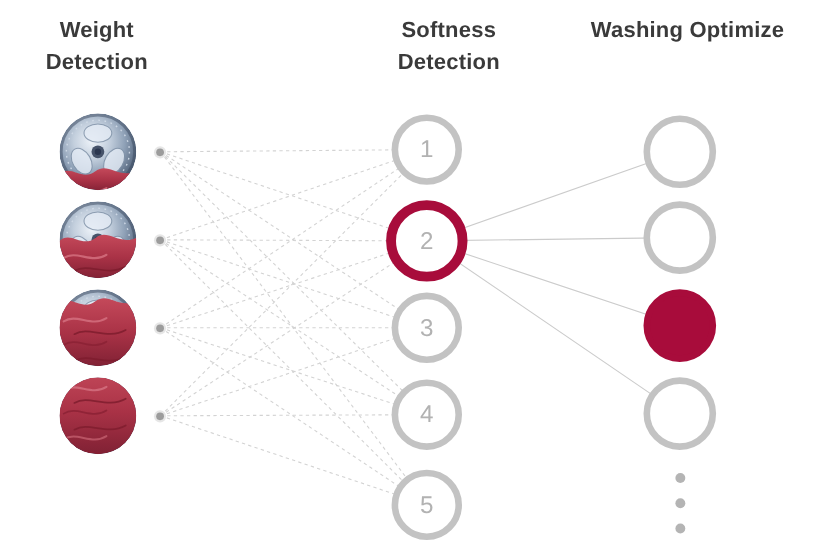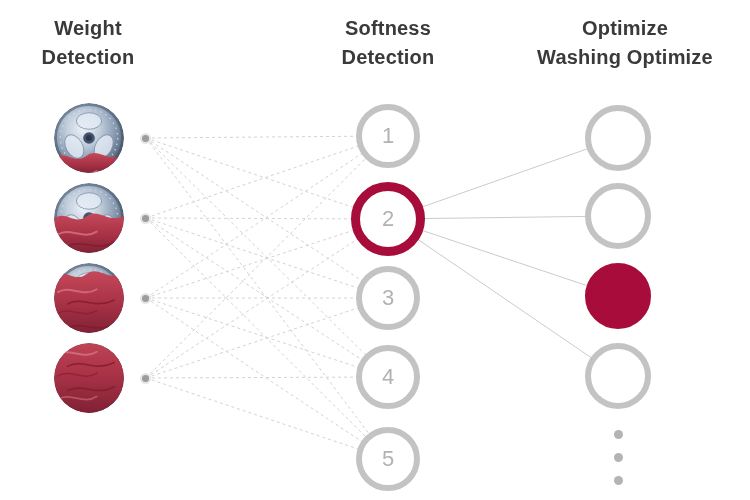--- a/index.html
+++ b/index.html
@@ -118,26 +118,25 @@
       <line x1="388" y1="219" x2="618" y2="138" class="solid"></line>
       <line x1="388" y1="219" x2="618" y2="216" class="solid"></line>
       <line x1="388" y1="219" x2="618" y2="296" class="solid"></line>
       <line x1="388" y1="219" x2="618" y2="376" class="solid"></line>
     </svg>
 
   <div class="col-title" style="left:88px">
     <div>Weight</div>
     <div>Detection</div>
   </div>
-  <div class="col-title" style="left:388px">
+  <div class="col-title" style="left:408px">
     <div>Softness</div>
     <div>Detection</div>
   </div>
   <div class="col-title" style="left:625px">
-    <div>Optimize</div>
     <div>Washing Optimize</div>
   </div>
 
   <div class="photo" style="left:54px;top:103px">
       <svg width="70" height="70" viewBox="0 0 72 72">
       <defs>
         <clipPath id="d0c">
             <circle cx="36" cy="36" r="36"></circle>
           </clipPath>
         <radialGradient id="d0m" cx="42%" cy="36%" r="78%">

